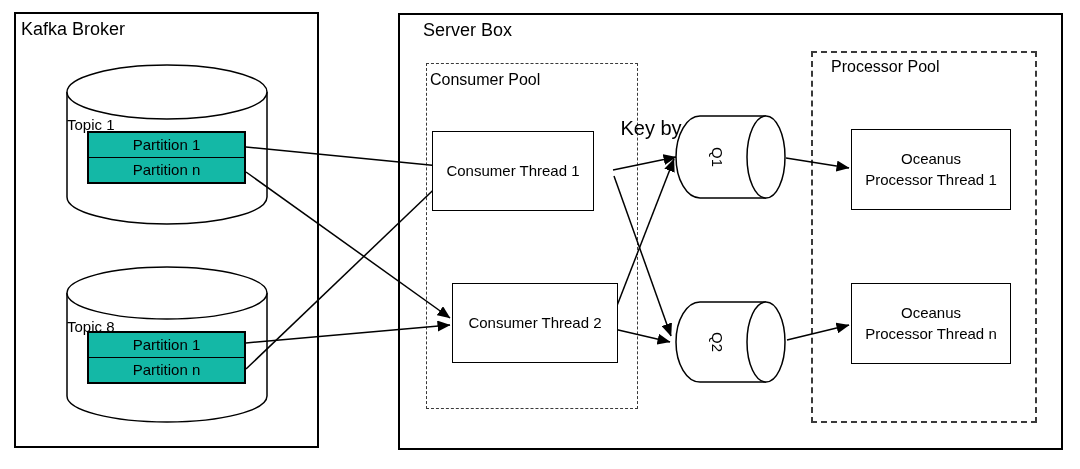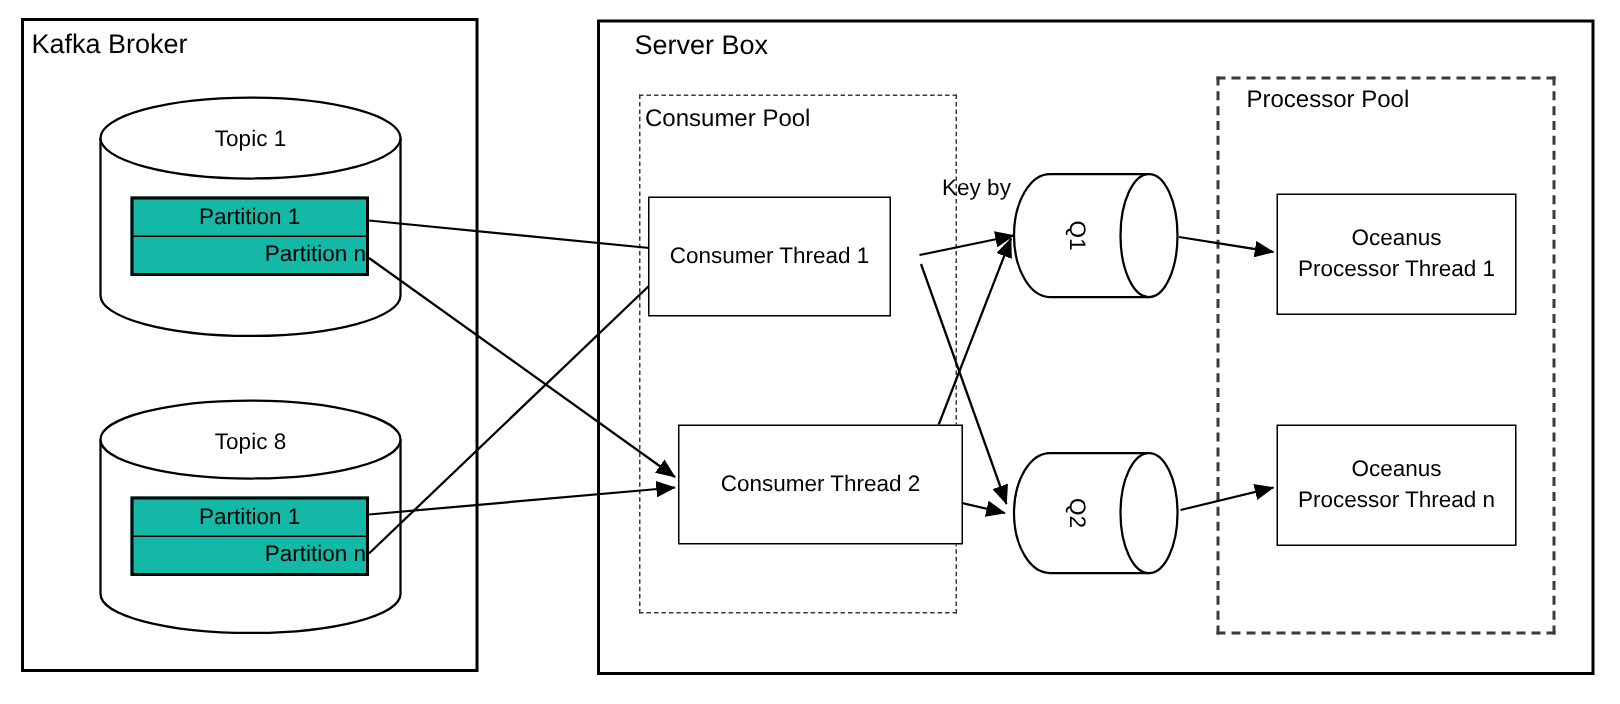--- a/index.html
+++ b/index.html
@@ -24,42 +24,42 @@
   #consumer-pool-title  { left: 430px; top: 71px; }
   #processor-pool-title { left: 816px; top: 58px; margin-left: 15px; }
 
   
   .node {
     position: absolute; border: 1.5px solid #000; box-sizing: border-box; background: #fff;
     display: flex; align-items: center; justify-content: center;
     font-size: 15px; text-align: center; white-space: pre-line; line-height: 1.35;
   }
   #ct1  { left: 432px; top: 131px; width: 162px; height: 80px; }
-  #ct2  { left: 452px; top: 283px; width: 190px; height: 80px; }
+  #ct2  { left: 452px; top: 283px; width: 166px; height: 80px; }
   #opt1 { left: 851px; top: 129px; width: 160px; height: 81px; }
   #optn { left: 851px; top: 283px; width: 160px; height: 81px; }
 
   
   .partitions {
     position: absolute; border: 2px solid #000; box-sizing: border-box; background: #14b8a6;
     width: 159px;
   }
   #parts1 { left: 87px; top: 131px; }
   #parts2 { left: 87px; top: 331px; }
   .prow {
     height: 24px; line-height: 24px; text-align: center; font-size: 15px;
     border-bottom: 1.5px solid #000;
   }
-  .prow:last-child { border-bottom: none; text-align: right; }
+  .prow:last-child { border-bottom: none; }
 
   
-  .topic-label { position: absolute; width: 200px; text-align: center; font-size: 15px; }
+  .topic-label { position: absolute; width: 200px; font-size: 15px; margin-top: 32px; }
   #topic1-label { left: 67px; top: 84px; }
   #topic2-label { left: 67px; top: 286px; }
-  #key-by { position: absolute; left: 620px; top: 117px; width: 62px; text-align: center; font-size: 15px; }
+  #key-by { position: absolute; left: 620px; top: 117px; width: 62px; text-align: center; font-size: 20px; }
   .qlabel {
     position: absolute; width: 40px; height: 20px; line-height: 20px; text-align: center;
     font-size: 15px; transform: rotate(90deg);
   }
   #q1-label { left: 697px; top: 147px; }
   #q2-label { left: 697px; top: 332px; }
 
   
   #shapes { position: absolute; left: 0; top: 0; width: 1080px; height: 469px; pointer-events: none; }
   .cyl  { fill: #ffffff; stroke: #000; stroke-width: 1.5px; }

